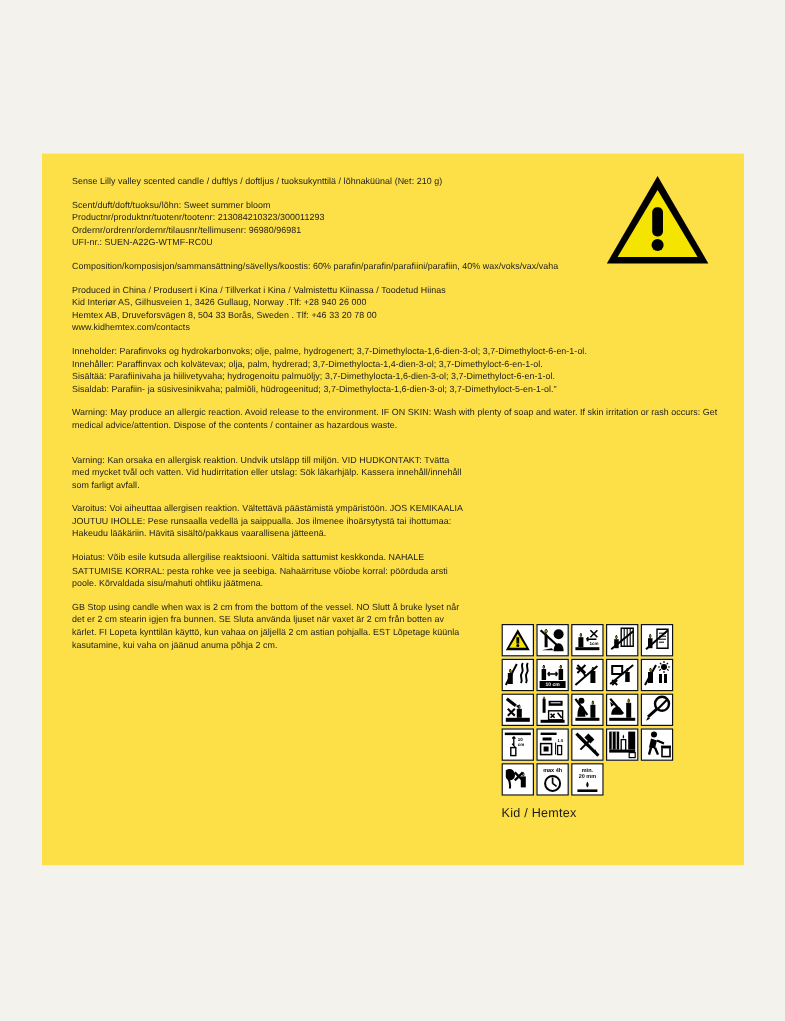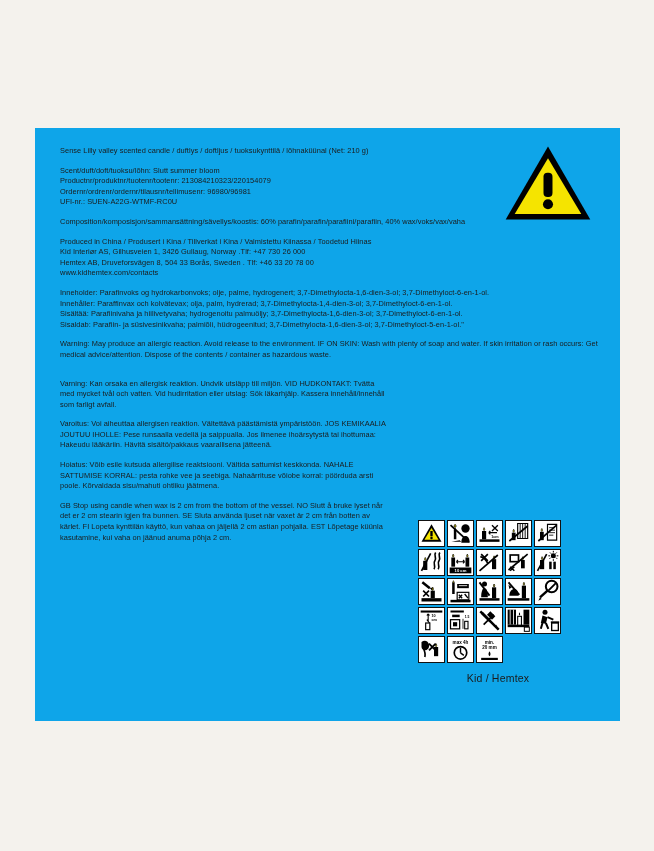--- a/index.html
+++ b/index.html
@@ -12,21 +12,21 @@
     background: #f4f2ed;
     font-family: "Liberation Sans", sans-serif;
     overflow: hidden;
   }
   #label-card {
     position: absolute;
     left: 35px;
     top: 128px;
     width: 585px;
     height: 593px;
-    background: #0ea5e9;
+    background: #fde047;
   }
   #label-inner {
     position: absolute;
     left: 25px;
     top: 18px;
     width: 545px;
   }
   .blk {
     color: #1b1b1b;
     font-size: 7.4px;
@@ -81,21 +81,21 @@
     overflow: hidden;
   }
   .pg-cell svg {
     display: block;
     width: 100%;
     height: 100%;
   }
   #brand-line {
     margin-top: 9px;
     width: 160px;
-    text-align: center;
+    text-align: left;
     font-size: 10.5px;
     color: #1b1b1b;
     letter-spacing: 0.2px;
   }
 </style>
 </head>
 <body>
 
 <div id="label-card">
 
@@ -110,37 +110,37 @@
 
   <div id="label-inner">
 
     <div class="blk mid">
       <p>Sense Lilly valley scented candle / duftlys / doftljus / tuoksukynttilä / lõhnaküünal (Net: 210 g)</p>
     </div>
 
     <div class="gap"></div>
 
     <div class="blk mid">
-      <p>Scent/duft/doft/tuoksu/lõhn: Slutt summer bloom</p>
-      <p>Productnr/produktnr/tuotenr/tootenr: 213084210323/220154079</p>
+      <p>Scent/duft/doft/tuoksu/lõhn: Sweet summer bloom</p>
+      <p>Productnr/produktnr/tuotenr/tootenr: 213084210323/300011293</p>
       <p>Ordernr/ordrenr/ordernr/tilausnr/tellimusenr: 96980/96981</p>
       <p>UFI-nr.: SUEN-A22G-WTMF-RC0U</p>
     </div>
 
     <div class="gap"></div>
 
     <div class="blk wide">
       <p>Composition/komposisjon/sammansättning/sävellys/koostis: 60% parafin/parafin/parafiini/parafiin, 40% wax/voks/vax/vaha</p>
     </div>
 
     <div class="gap"></div>
 
     <div class="blk wide">
       <p>Produced in China / Produsert i Kina / Tillverkat i Kina / Valmistettu Kiinassa / Toodetud Hiinas</p>
-      <p>Kid Interiør AS, Gilhusveien 1, 3426 Gullaug, Norway .Tlf: +47 730 26 000</p>
+      <p>Kid Interiør AS, Gilhusveien 1, 3426 Gullaug, Norway .Tlf: +28 940 26 000</p>
       <p>Hemtex AB, Druveforsvägen 8, 504 33 Borås, Sweden . Tlf: +46 33 20 78 00</p>
       <p>www.kidhemtex.com/contacts</p>
     </div>
 
     <div class="gap"></div>
 
     <div class="blk wide">
       <p>Inneholder: Parafinvoks og hydrokarbonvoks; olje, palme, hydrogenert; 3,7-Dimethylocta-1,6-dien-3-ol; 3,7-Dimethyloct-6-en-1-ol.</p>
       <p>Innehåller: Paraffinvax och kolvätevax; olja, palm, hydrerad; 3,7-Dimethylocta-1,4-dien-3-ol; 3,7-Dimethyloct-6-en-1-ol.</p>
       <p>Sisältää: Parafiinivaha ja hiilivetyvaha; hydrogenoitu palmuöljy; 3,7-Dimethylocta-1,6-dien-3-ol; 3,7-Dimethyloct-6-en-1-ol.</p>

